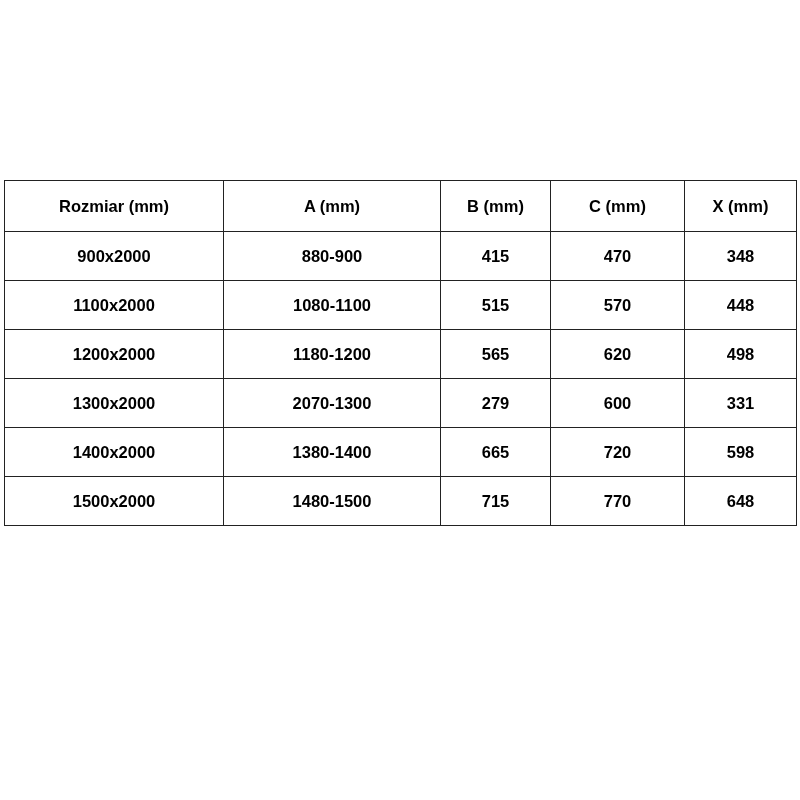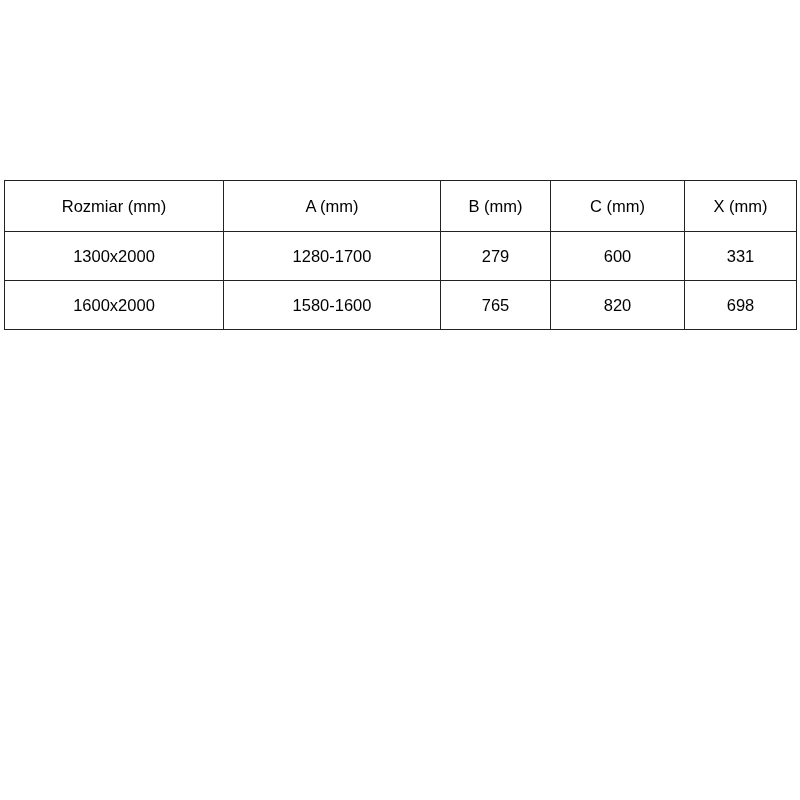--- a/index.html
+++ b/index.html
@@ -27,21 +27,21 @@
   }
   table.spec {
     border-collapse: collapse;
     width: 792px;
     table-layout: fixed;
   }
   table.spec td, table.spec th {
     border: 1px solid #222222;
     text-align: center;
     vertical-align: middle;
-    font-weight: normal;
+    font-weight: bold;
     font-size: 16.5px;
     color: #000000;
     height: 48px;
     padding: 0;
   }
   table.spec thead th {
     height: 50px;
     font-size: 16.5px;
   }
   col.c0 { width: 219px; }
@@ -67,29 +67,57 @@
         <tr>
           <th>Rozmiar (mm)</th>
           <th>A (mm)</th>
           <th>B (mm)</th>
           <th>C (mm)</th>
           <th>X (mm)</th>
         </tr>
       </thead>
       <tbody>
         <tr>
+          <td>900x2000</td>
+          <td>880-900</td>
+          <td>415</td>
+          <td>470</td>
+          <td>348</td>
+        </tr>
+        <tr>
+          <td>1100x2000</td>
+          <td>1080-1100</td>
+          <td>515</td>
+          <td>570</td>
+          <td>448</td>
+        </tr>
+        <tr>
+          <td>1200x2000</td>
+          <td>1180-1200</td>
+          <td>565</td>
+          <td>620</td>
+          <td>498</td>
+        </tr>
+        <tr>
           <td>1300x2000</td>
-          <td>1280-1700</td>
+          <td>2070-1300</td>
           <td>279</td>
           <td>600</td>
           <td>331</td>
         </tr>
         <tr>
-          <td>1600x2000</td>
-          <td>1580-1600</td>
-          <td>765</td>
-          <td>820</td>
-          <td>698</td>
+          <td>1400x2000</td>
+          <td>1380-1400</td>
+          <td>665</td>
+          <td>720</td>
+          <td>598</td>
+        </tr>
+        <tr>
+          <td>1500x2000</td>
+          <td>1480-1500</td>
+          <td>715</td>
+          <td>770</td>
+          <td>648</td>
         </tr>
       </tbody>
     </table>
   </div>
 </div>
 
 </body></html>

